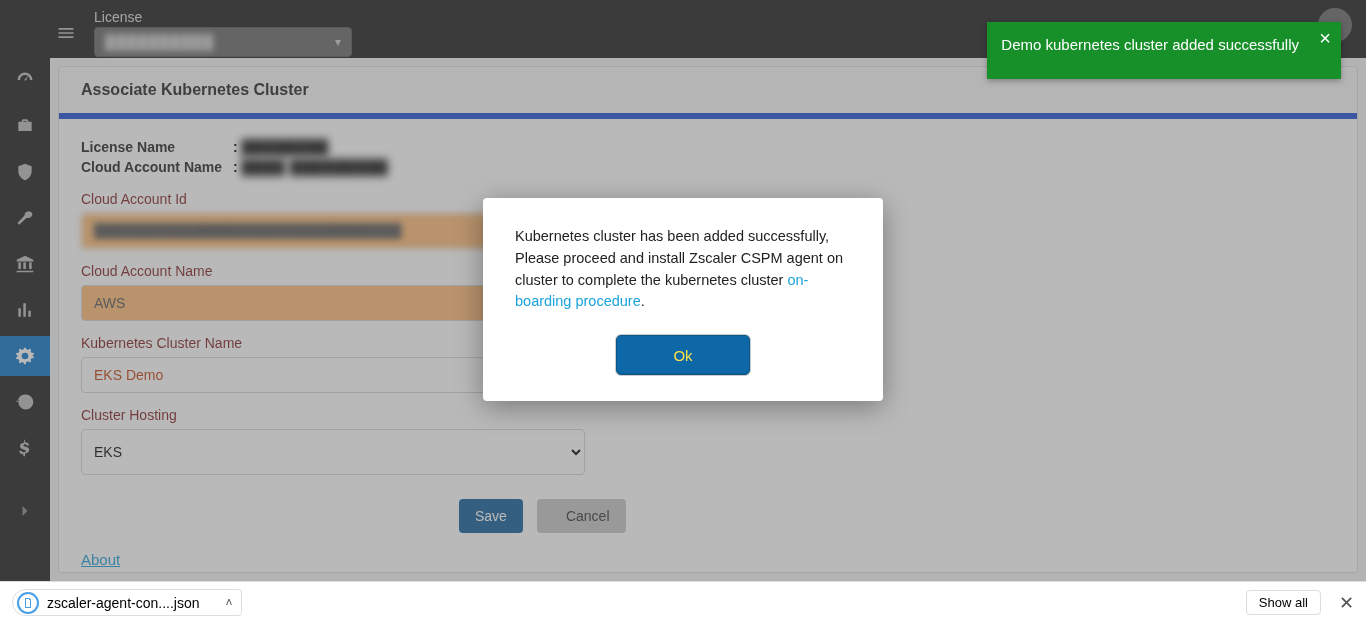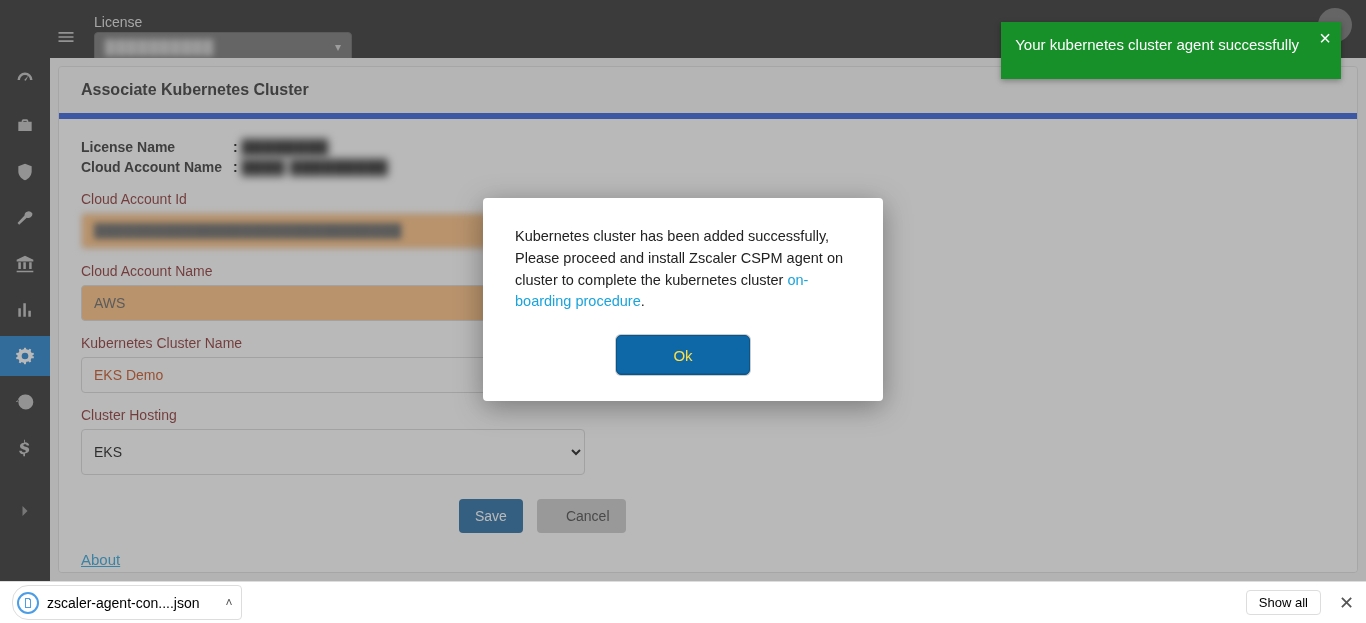--- a/index.html
+++ b/index.html
@@ -1,19 +1,19 @@
 <!DOCTYPE html>
 <html><head>
 <meta charset="utf-8">
 <style>
   * { box-sizing: border-box; margin: 0; padding: 0; }
   body { font-family: "Segoe UI", Arial, sans-serif; font-size: 14px; background: #1a1a1a; width: 1366px; height: 623px; overflow: hidden; position: relative; }
 
   
-  .top-header { height: 62px; background: #1a1a1a; display: flex; align-items: flex-end; padding: 4px 0 0 0; color: #fff; }
+  .top-header { height: 62px; background: #1a1a1a; display: flex; align-items: center; padding: 4px 0 0 0; color: #fff; }
   .cloud-logo { width: 50px; display: flex; align-items: center; justify-content: center; height: 50px; }
   .hamburger { width: 32px; display:flex; align-items:center; justify-content:center; height:50px; cursor:pointer;}
   .license-block { margin-left: 12px; }
   .license-label { font-size: 14px; color:#ddd; margin-bottom:2px; }
   .license-select { width: 258px; height: 30px; background:#666; border:1px solid #555; border-radius:4px; display:flex; align-items:center; justify-content:space-between; padding:0 10px; color:#ccc; }
   .license-select .blur { filter: blur(3px); letter-spacing:1px;}
   .license-select .caret { font-size:12px; }
   .avatar-circle { position:absolute; right:14px; top:8px; width:34px; height:34px; border-radius:50%; background:#666;}
 
   
@@ -49,21 +49,21 @@
   .modal-text { font-size:14.5px; color:#222; line-height:1.5; margin-bottom:22px;}
   .modal-text a { color:#1aa3dc; text-decoration:none;}
   .modal-btn { display:block; margin:0 auto; width:134px; height:40px; background:#0e67a6; color:#fde047; border:1px solid #0b5589; border-radius:5px; font-size:15px; box-shadow: inset 0 -1px 0 rgba(0,0,0,0.1), 0 0 0 1px #ccc; cursor:pointer;}
 
   
   .toast { position:absolute; right:25px; top:22px; z-index:70; background:#17902a; color:#fff; padding:14px 42px 26px 14px; font-size:15px; min-width:300px; box-shadow:0 2px 6px rgba(0,0,0,0.3);}
   .toast-close { position:absolute; right:10px; top:6px; color:#fff; font-size:20px; line-height:1;}
 
   
   .download-bar { position:absolute; left:0; right:0; bottom:0; height:42px; background:#fff; border-top:1px solid #ddd; display:flex; align-items:center; padding:0 12px; z-index:80;}
-  .download-chip { display:flex; align-items:center; height:35px; border:1px solid #ddd; border-radius:16px 4px 4px 16px; padding:0 8px 0 4px; gap:8px; background:#fff;}
+  .download-chip { display:flex; align-items:center; height:27px; border:1px solid #ddd; border-radius:16px 4px 4px 16px; padding:0 8px 0 4px; gap:8px; background:#fff;}
   .download-chip .file-ico { width:22px; height:22px; border-radius:50%; border:2px solid #4b9de6; display:flex; align-items:center; justify-content:center; font-size:11px;}
   .download-chip .chev { margin-left:18px; font-size:12px; color:#555;}
   .dl-right { margin-left:auto; display:flex; align-items:center; gap:18px;}
   .show-all { border:1px solid #ddd; padding:4px 12px; border-radius:4px; font-size:13px; background:#fff;}
   .dl-close { font-size:18px; color:#555; cursor:pointer;}
 
   
   .ico { width:20px; height:20px; fill: currentColor; }
   .ico-lg { width:26px; height:26px; fill: currentColor; }
 </style>
@@ -187,21 +187,21 @@
 <div class="overlay"></div>
 
 <div class="modal">
   <div class="modal-text">
     <span>Kubernetes cluster has been added successfully, Please proceed and install Zscaler CSPM agent on cluster to complete the kubernetes cluster </span><a href="#">on-boarding procedure</a><span>.</span>
   </div>
   <button class="modal-btn">Ok</button>
 </div>
 
 <div class="toast">
-  <span>Your kubernetes cluster agent successfully</span>
+  <span>Demo kubernetes cluster added successfully</span>
   <span class="toast-close">×</span>
 </div>
 
 <div class="download-bar">
   <div class="download-chip">
     <span class="file-ico">
       <svg viewBox="0 0 24 24" width="12" height="12">
           <path fill="#4b9de6" d="M6 2h9l3 3v17H6zM8 4v16h8V6h-2V4z"></path>
         </svg>
     </span>

